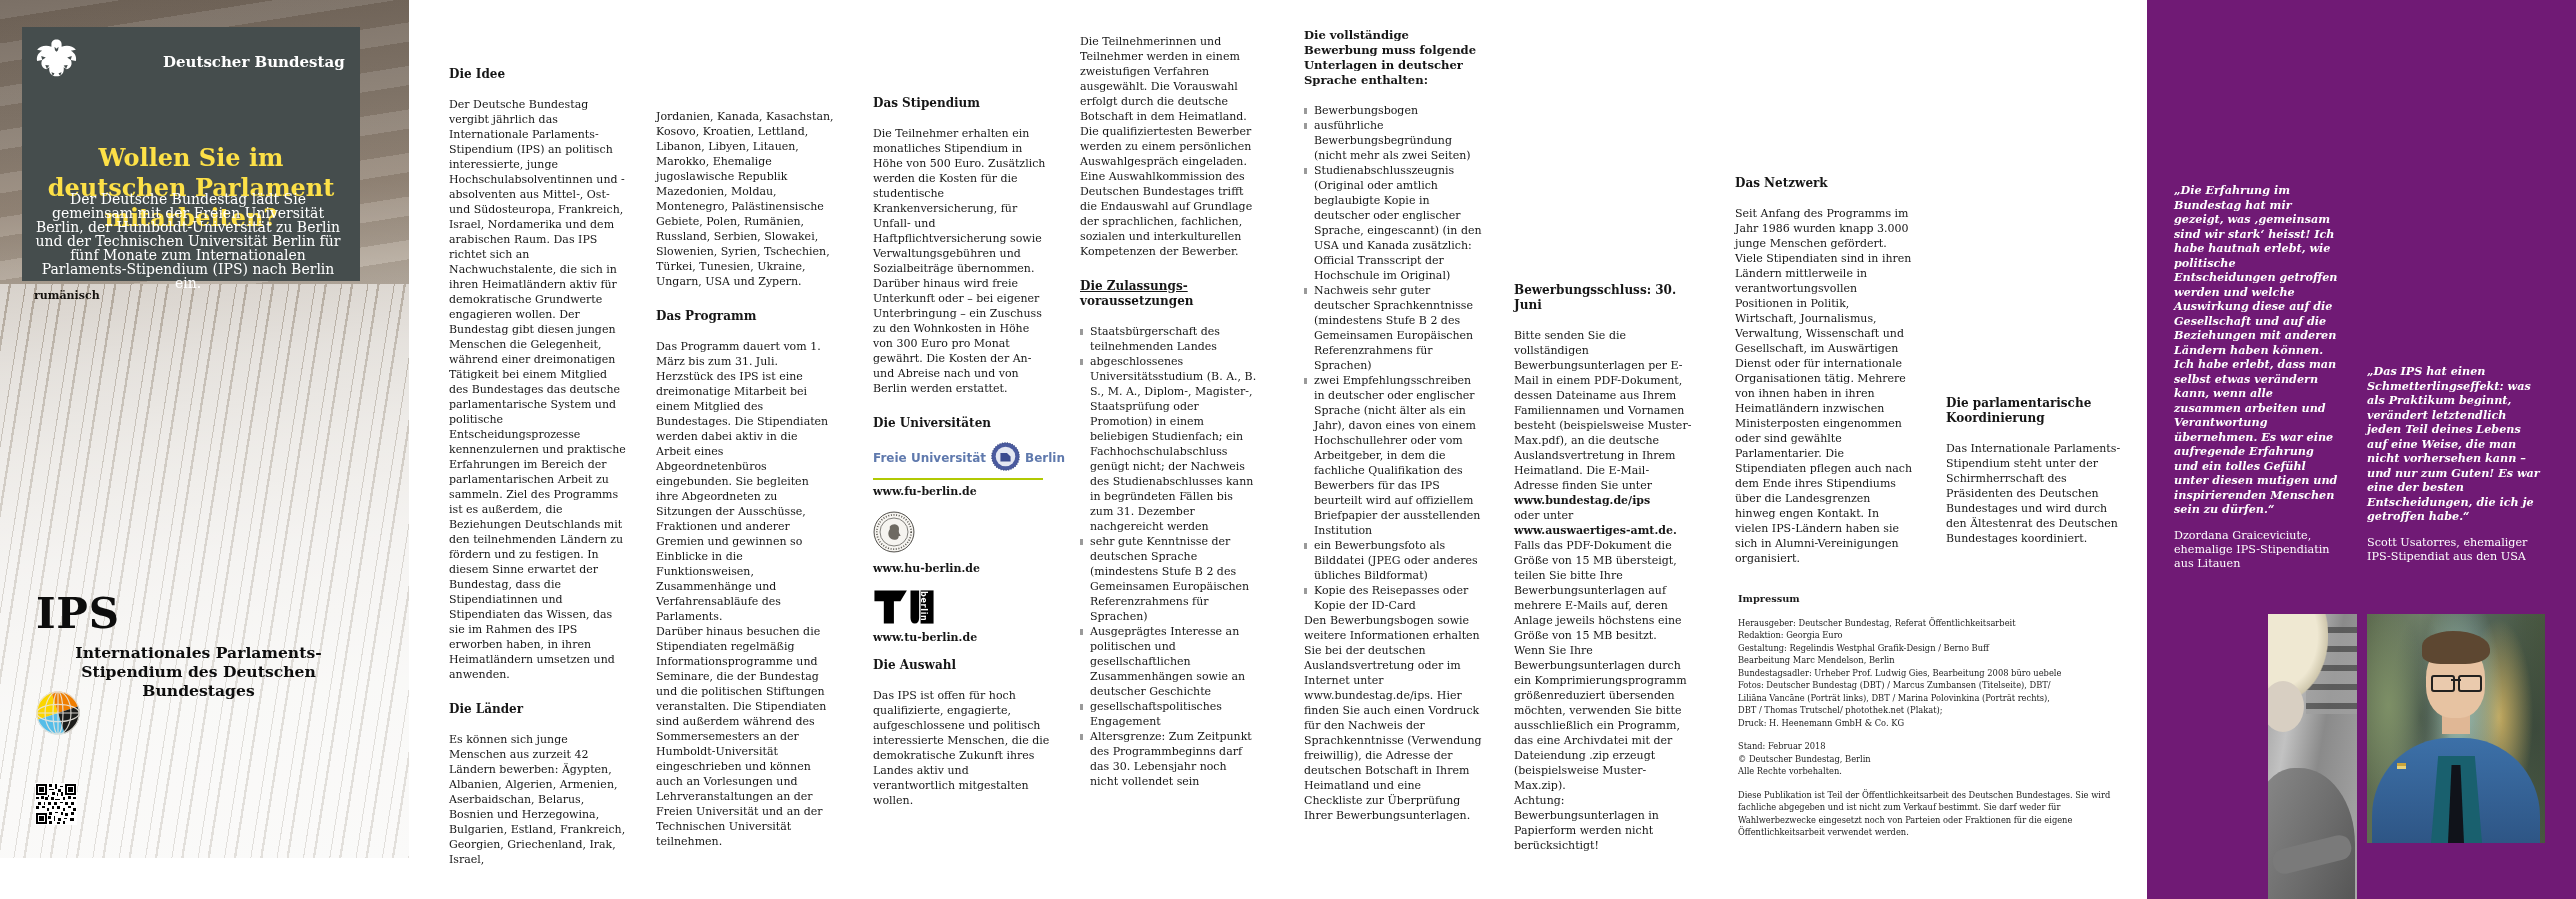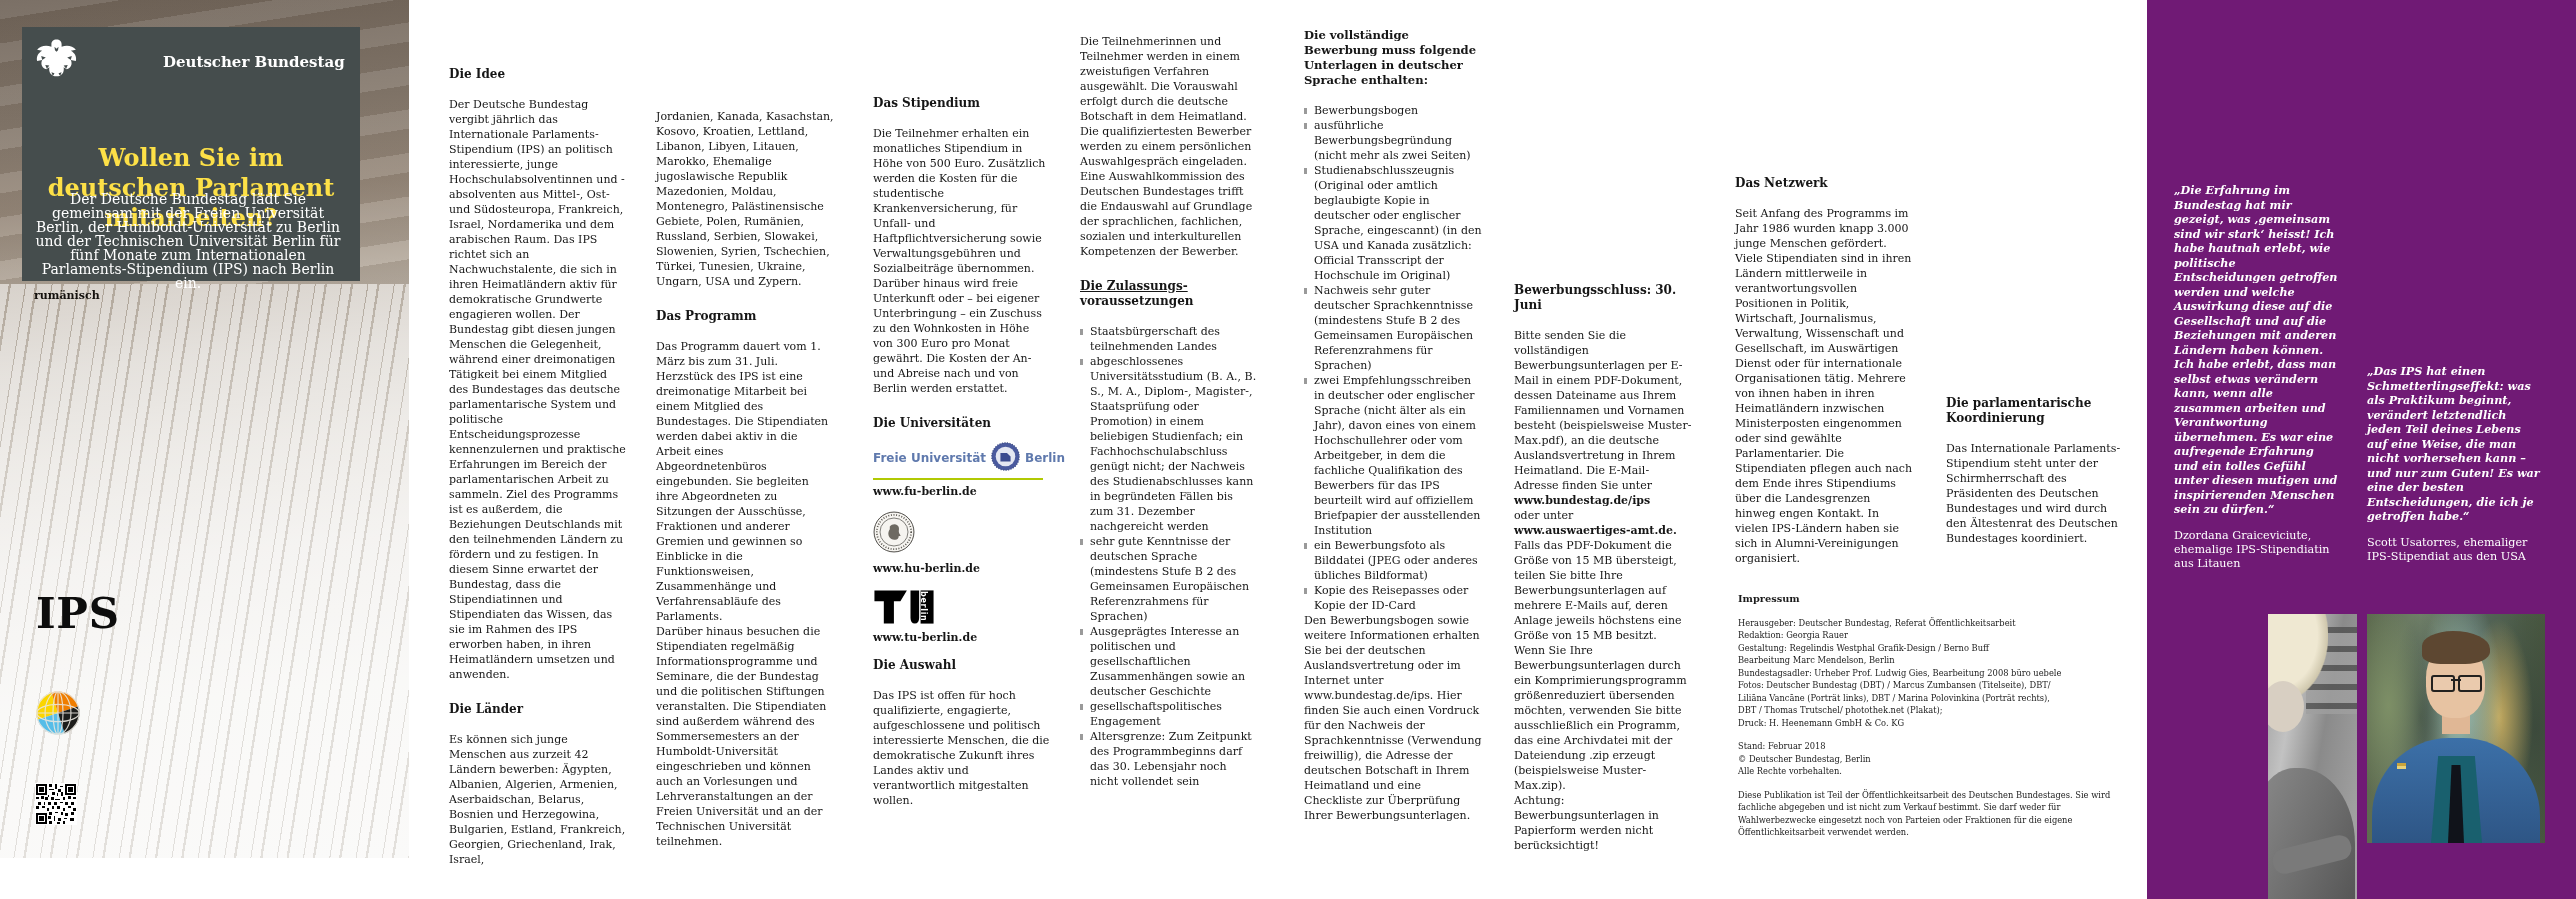--- a/index.html
+++ b/index.html
@@ -123,20 +123,21 @@
         <svg width="51" height="48" viewBox="0 0 100 92">
           <path fill="#ffffff" d="M50 6c-6 0-10 4-10 9l0 5c-10-4-22-2-28 6l10 2c-8 4-12 12-10 20l10-2c-4 8 0 16 8 18l6-4c-2 10 4 18 14 18s16-8 14-18l6 4c8-2 12-10 8-18l10 2c2-8-2-16-10-20l10-2c-6-8-18-10-28-6l0-5c0-5-4-9-10-9zm-4 14 4 4 4-4-1 7-3 3-3-3zM20 38l9 3-7 5zm60 0-2 8-7-5zM28 56l8 1-5 6zm44 0-3 7-5-6zM40 70l6 2-3 6zm20 0-3 8-3-6z"></path>
         </svg>
       </span>
       <div class="brand">Deutscher Bundestag</div>
       <div class="cover-title">Wollen Sie im deutschen Parlament mitarbeiten?</div>
       <div class="cover-intro">Der Deutsche Bundestag lädt Sie gemeinsam mit der Freien Universität Berlin, der Humboldt-Universität zu Berlin und der Technischen Universität Berlin für fünf Monate zum Internationalen Parlaments-Stipendium (IPS) nach Berlin ein.</div>
     </div>
     <div class="photo-label">rumänisch</div>
     <div class="ips-abbr">IPS</div>
+    <div class="ips-name">Internationales Parlaments-Stipendium des Deutschen Bundestages</div>
     <span class="globe">
       <svg width="46" height="46" viewBox="0 0 64 64">
         <g transform="rotate(-18 32 32)">
           <path d="M32 32 L32 2 A30 30 0 0 0 2 32 Z" fill="#fbd500"></path>
           <path d="M32 32 L32 2 A30 30 0 0 1 62 32 Z" fill="#ef7d00"></path>
           <path d="M32 32 L2 32 A30 30 0 0 0 32 62 Z" fill="#56bde8"></path>
           <path d="M32 32 L62 32 A30 30 0 0 1 32 62 Z" fill="#1d1d1b"></path>
         </g>
         <g fill="none" stroke="#e9e6df" stroke-width="1.6" opacity="0.9">
           <circle cx="32" cy="32" r="29.5"></circle>
@@ -316,21 +317,21 @@
   </div>
 
   <div class="col" style="left:1946px;top:396px;">
     <h3 class="sec">Die parlamentarische Koordinierung</h3>
     <p>Das Internationale Parlaments-Stipendium steht unter der Schirmherrschaft des Präsidenten des Deutschen Bundestages und wird durch den Ältestenrat des Deutschen Bundestages koordiniert.</p>
   </div>
 
   <div class="impressum">
     <div class="imp-h">Impressum</div>
     <div>Herausgeber: Deutscher Bundestag, Referat Öffentlichkeitsarbeit</div>
-    <div>Redaktion: Georgia Rauer</div>
+    <div>Redaktion: Georgia Euro</div>
     <div>Gestaltung: Regelindis Westphal Grafik-Design / Berno Buff</div>
     <div>Bearbeitung Marc Mendelson, Berlin</div>
     <div>Bundestagsadler: Urheber Prof. Ludwig Gies, Bearbeitung 2008 büro uebele</div>
     <div>Fotos: Deutscher Bundestag (DBT) / Marcus Zumbansen (Titelseite), DBT/</div>
     <div>Liliāna Vancāne (Porträt links), DBT / Marina Polovinkina (Porträt rechts),</div>
     <div>DBT / Thomas Trutschel/ photothek.net (Plakat);</div>
     <div>Druck: H. Heenemann GmbH &amp; Co. KG</div>
     <div class="imp-gap"></div>
     <div>Stand: Februar 2018</div>
     <div>© Deutscher Bundestag, Berlin</div>

